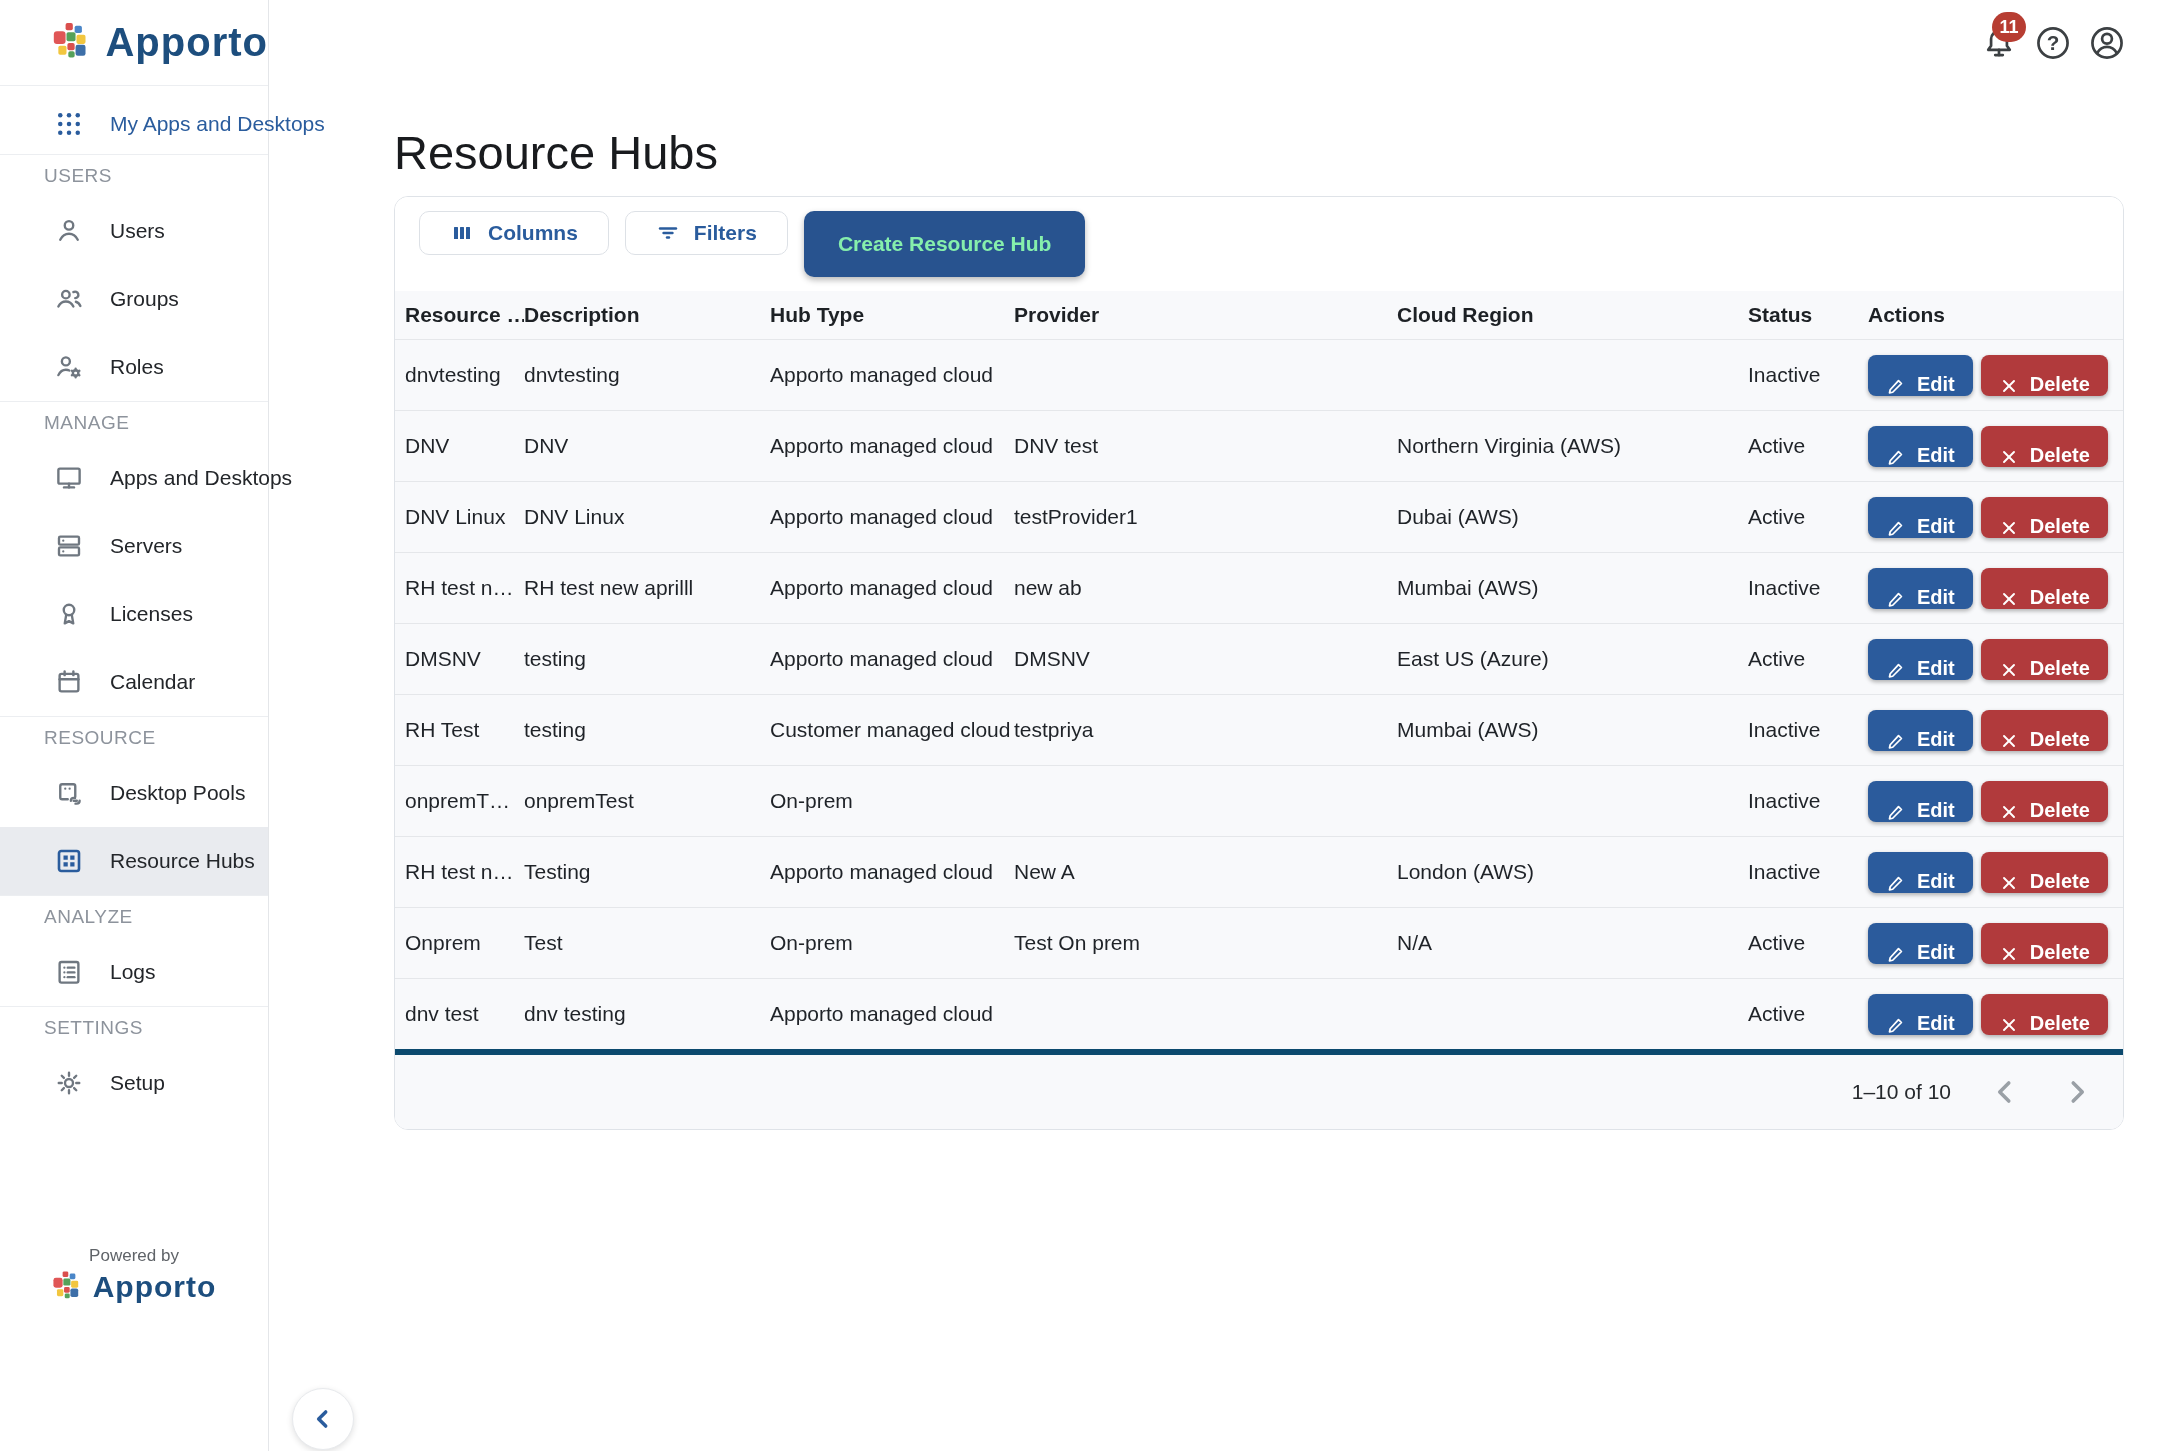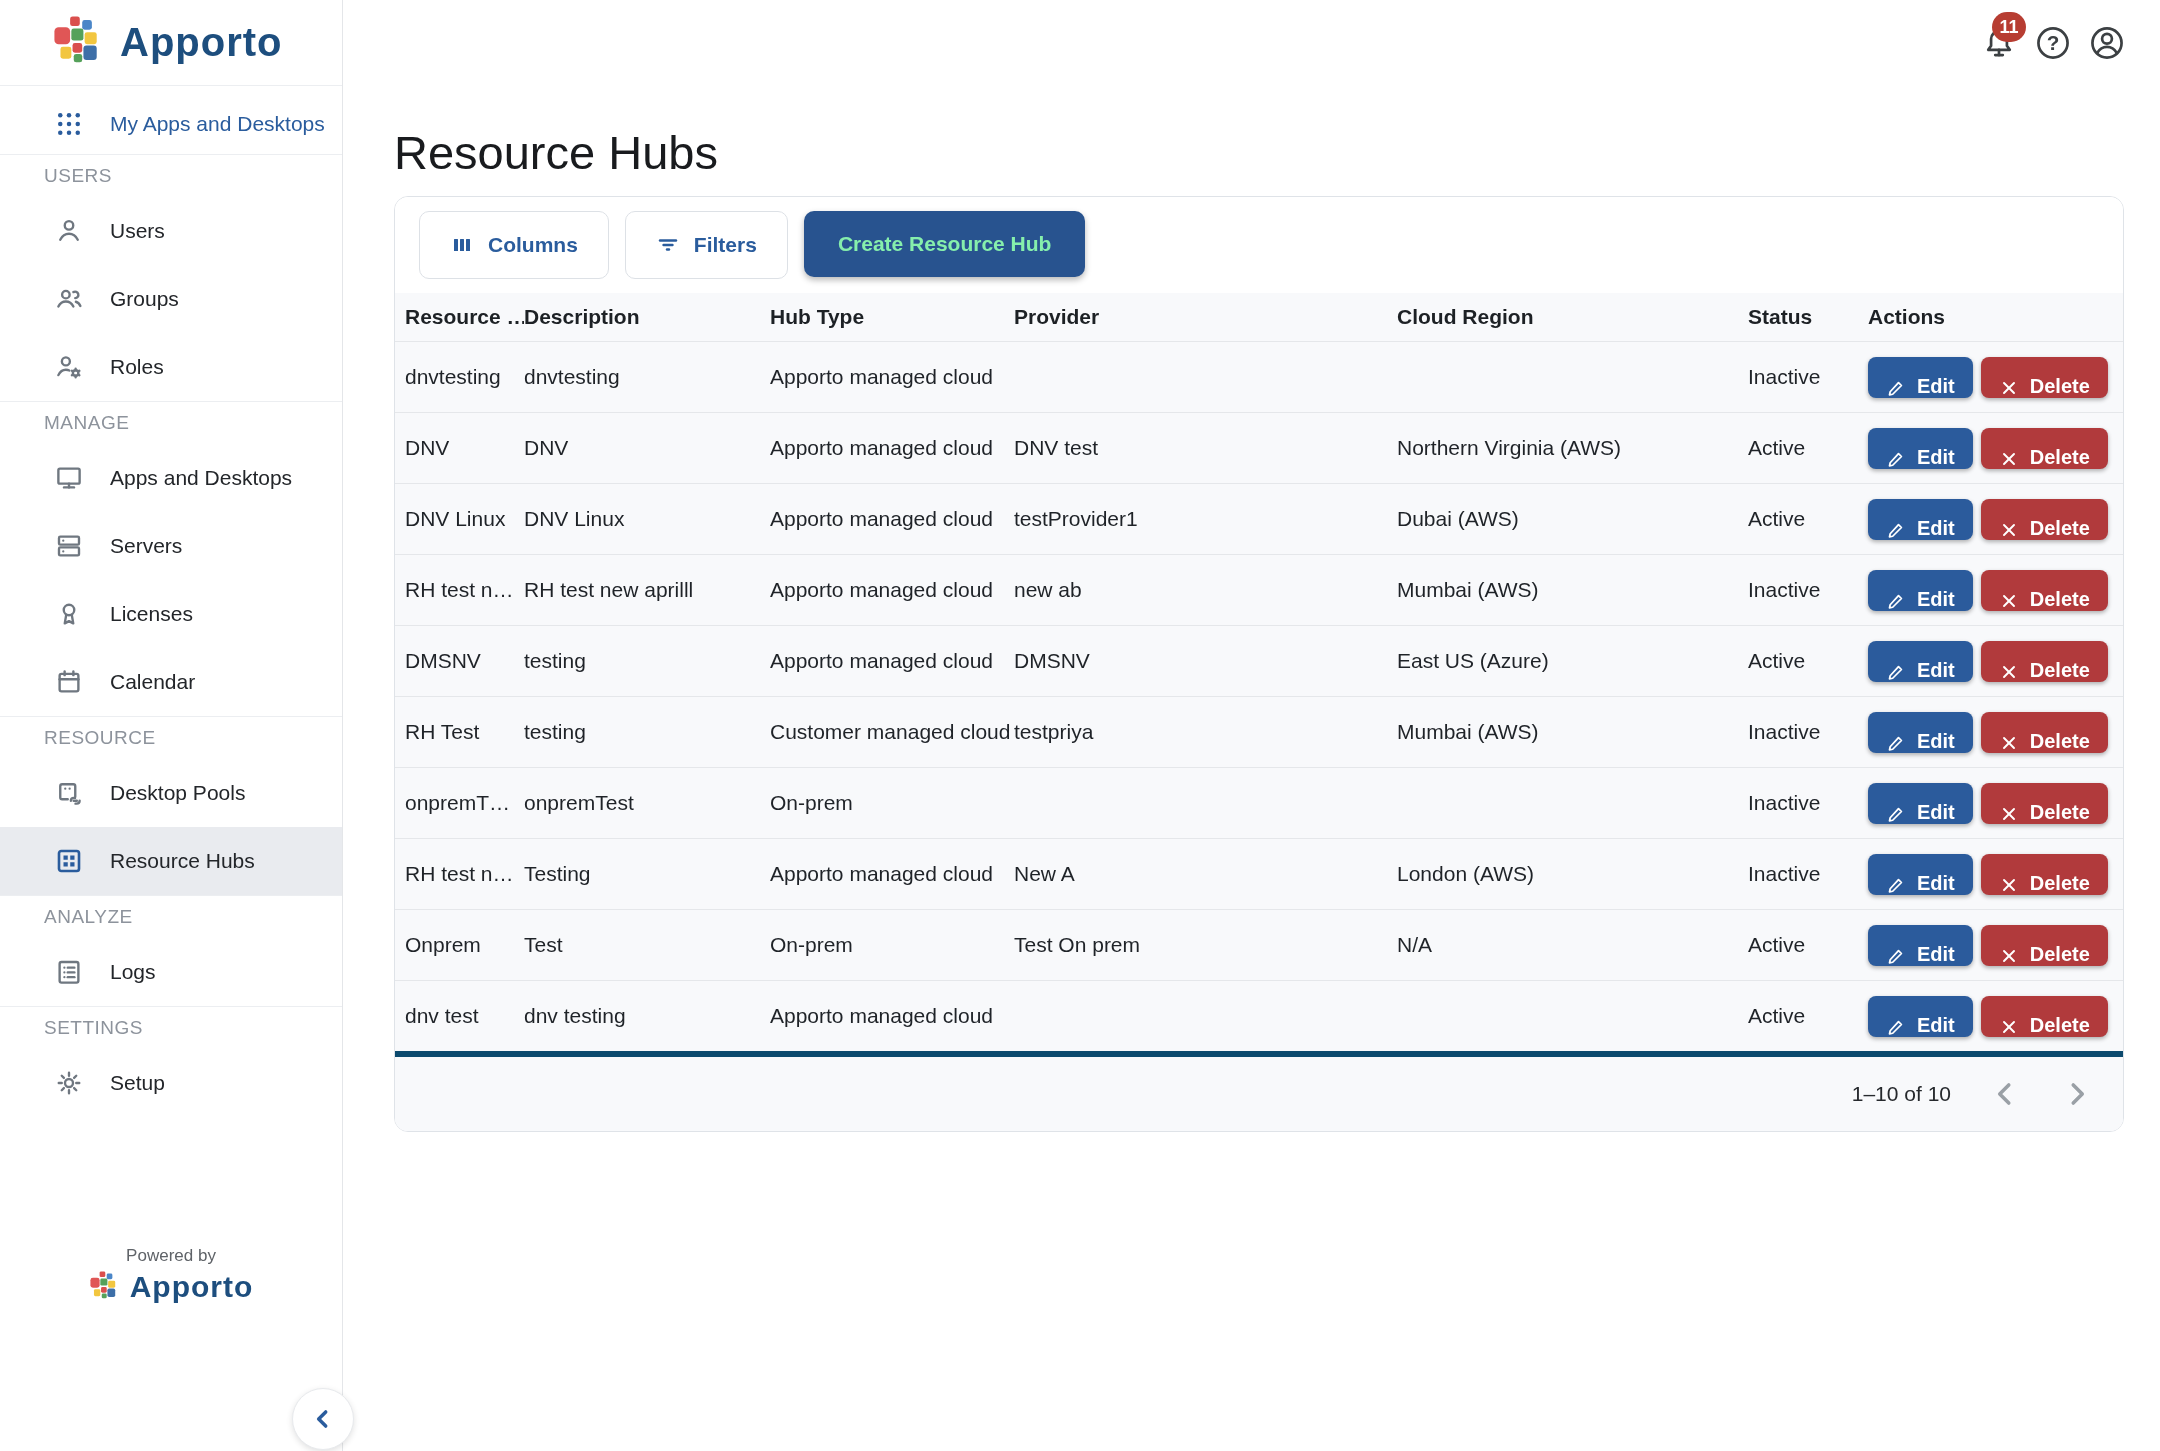--- a/index.html
+++ b/index.html
@@ -7,21 +7,21 @@
   body {
     width:2160px; height:1451px; position:relative;
     background:#ffffff;
     font-family:"Liberation Sans", sans-serif;
     color:#212529; overflow:hidden;
   }
   svg { display:block; }
 
   
   .sidebar {
-    position:absolute; left:0; top:0; width:343px; height:1451px;
+    position:absolute; left:0; top:0; width:269px; height:1451px;
     background:#ffffff; border-right:1px solid #e4e6e9; z-index:2;
   }
   .logo-area {
     height:86px; display:flex; align-items:center; gap:10px;
     padding-left:52px; border-bottom:1px solid #eceef1;
   }
   .logo-mark { width:58px; height:58px; }
   .logo-word { font-size:40px; font-weight:600; color:#1d4e7e; letter-spacing:1px; }
 
   .nav { padding-top:8px; }
@@ -75,21 +75,21 @@
   }
 
   .card {
     margin:16px 36px 0 64px; width:1730px;
     border:1px solid #dfe3e8; border-radius:14px; background:#ffffff; overflow:hidden;
   }
   .toolbar { display:flex; gap:16px; padding:14px 24px; background:#ffffff; }
   .btn { display:flex; align-items:center; gap:14px; border-radius:10px; cursor:pointer;
          font-family:"Liberation Sans",sans-serif; font-weight:700; border:none; }
   .btn-outline {
-    height:68px; padding:0 30px; background:#fff; border:1px solid #dde1e6;
+    height:44px; padding:0 30px; background:#fff; border:1px solid #dde1e6;
     color:#2a5c9d; font-size:21px;
   }
   .btn-outline .b-icon { width:24px; height:24px; color:#2a5c9d; }
   .btn-primary {
     height:66px; padding:0 34px; background:#28538f; color:#86efac; font-size:21px;
     box-shadow:0 3px 6px rgba(0,0,0,.28);
   }
 
   .tablezone { background:#f8f9fb; }
   .thead, .trow {

